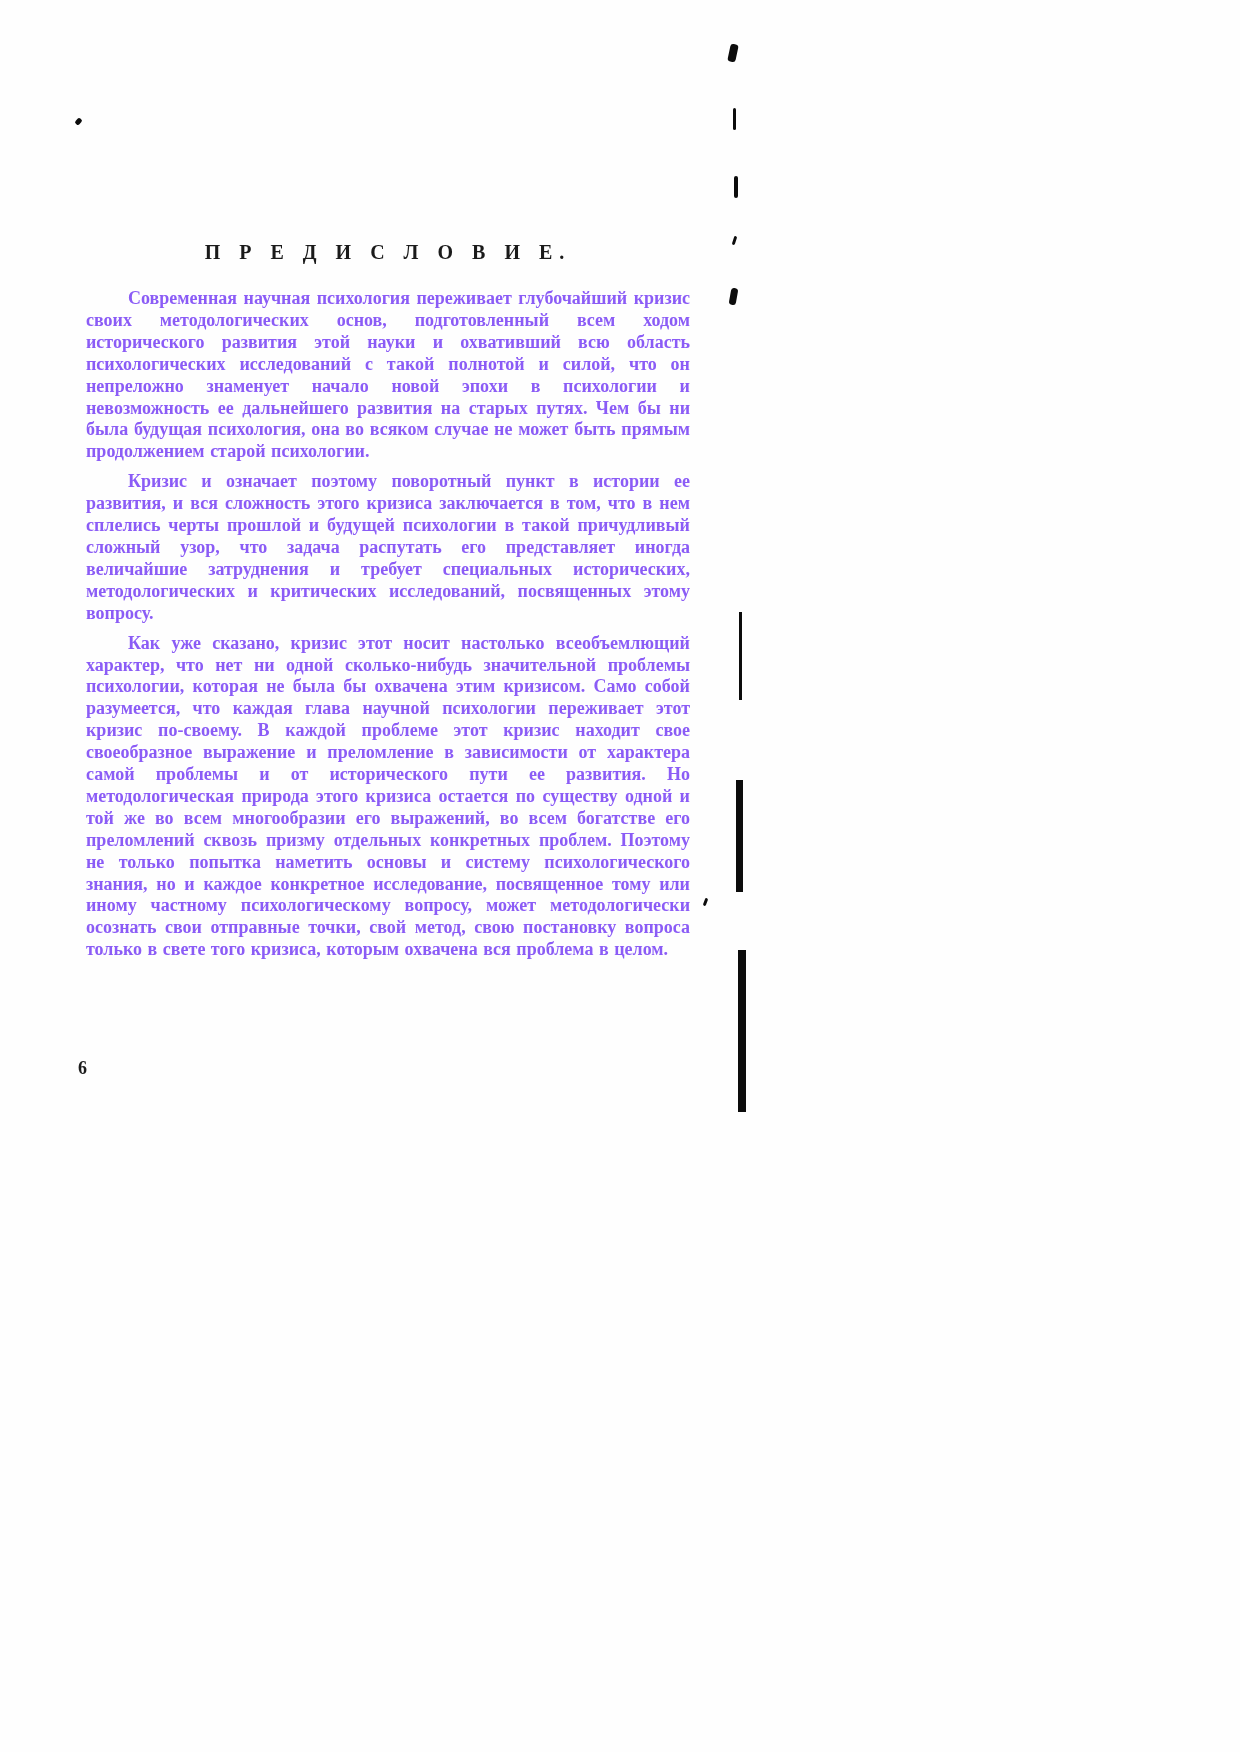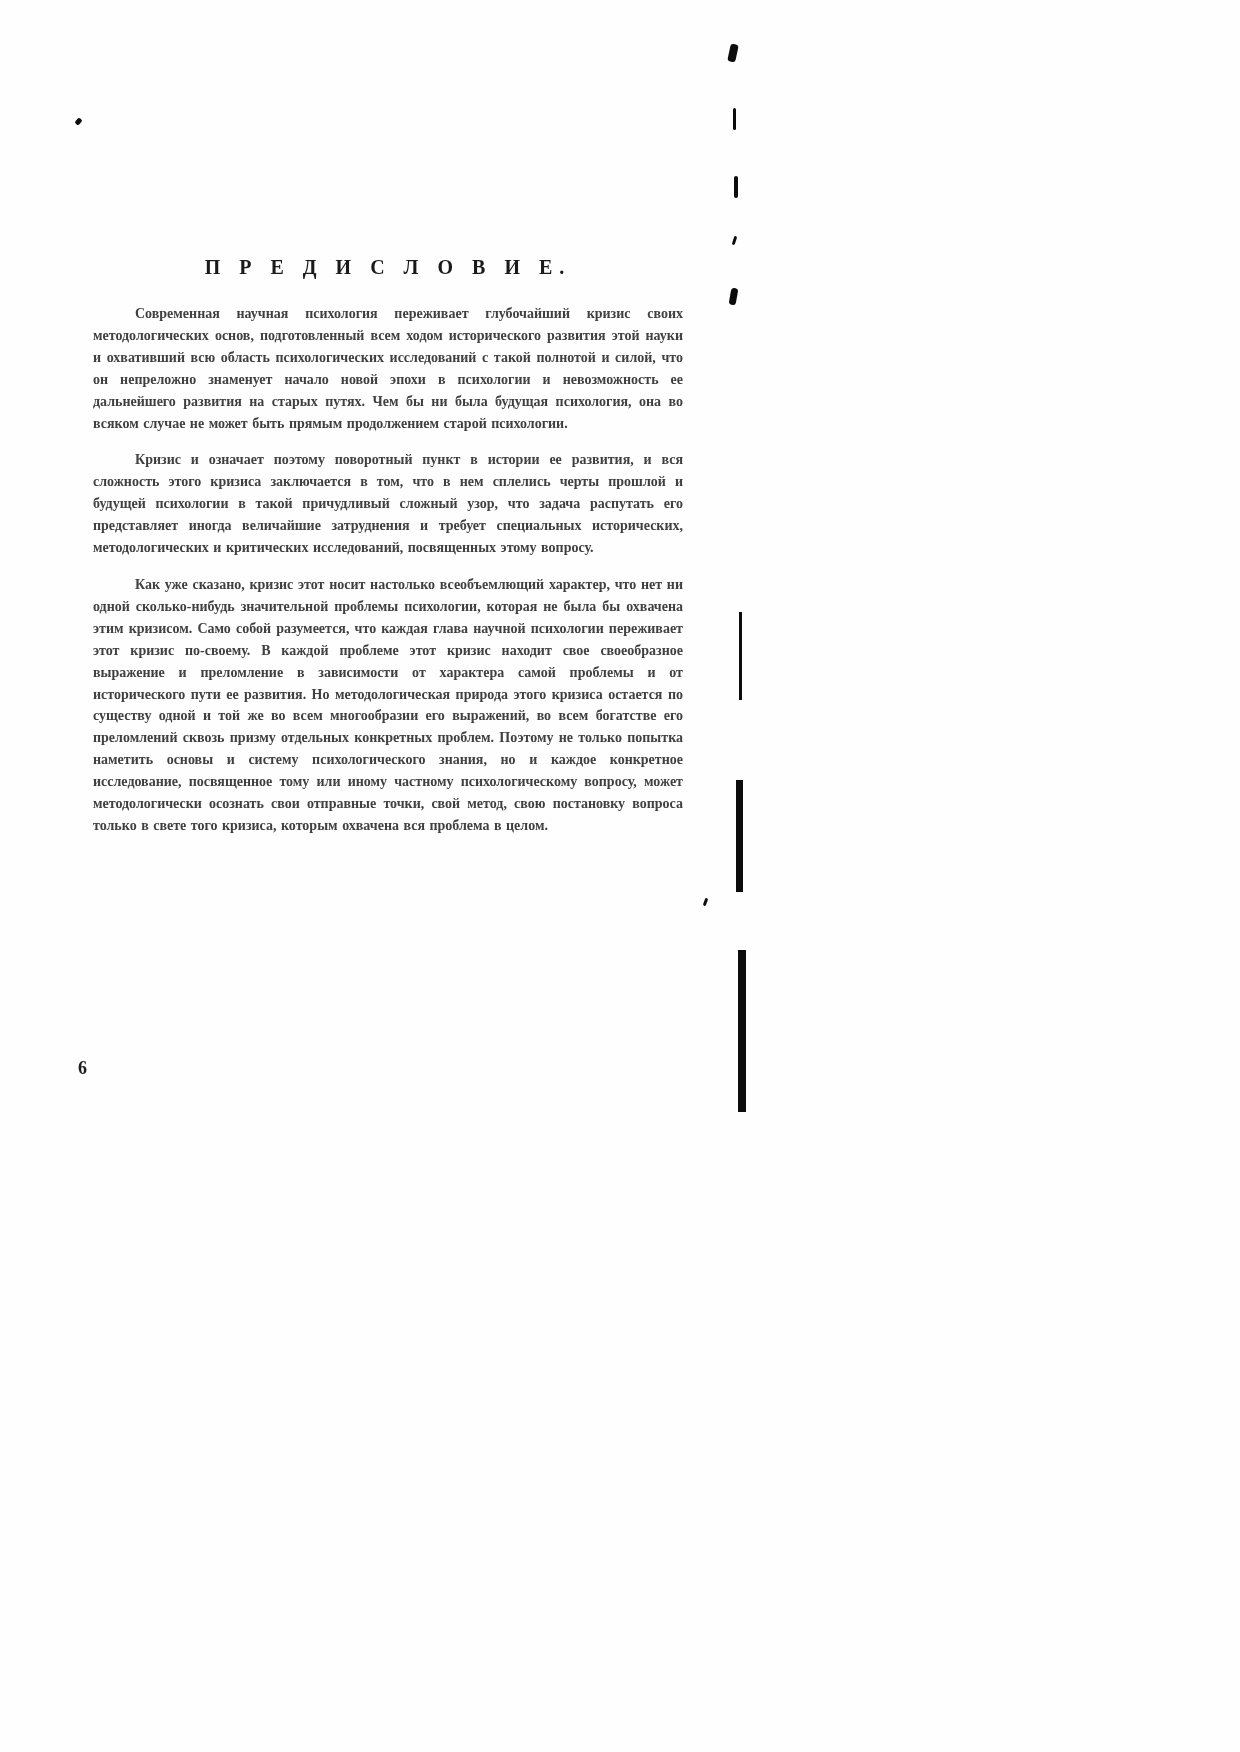--- a/index.html
+++ b/index.html
@@ -12,40 +12,40 @@
     width: 1240px;
     height: 1752px;
     background: #fefefe;
     overflow: hidden;
     font-family: "Liberation Serif", "DejaVu Serif", serif;
     color: #141414;
   }
   .text-block {
     position: absolute;
     left: 78px;
-    top: 256px;
+    top: 241px;
     width: 620px;
   }
   .title {
     margin: 0 0 24px 0;
     text-align: center;
     font-size: 20px;
     font-weight: bold;
     letter-spacing: 7px;
     color: #1a1a1a;
   }
   .para {
-    margin: 15px;
+    margin: 8px;
     text-align: justify;
     text-indent: 42px;
-    font-size: 14px;
+    font-size: 18px;
     line-height: 21.9px;
     font-weight: bold;
     word-spacing: 1px;
-    color: #404040;
+    color: #8b5cf6;
     -webkit-hyphens: auto;
     hyphens: auto;
   }
   .page-number {
     position: absolute;
     left: 78px;
     top: 1058px;
     font-size: 18px;
     font-weight: bold;
     color: #1c1c1c;

